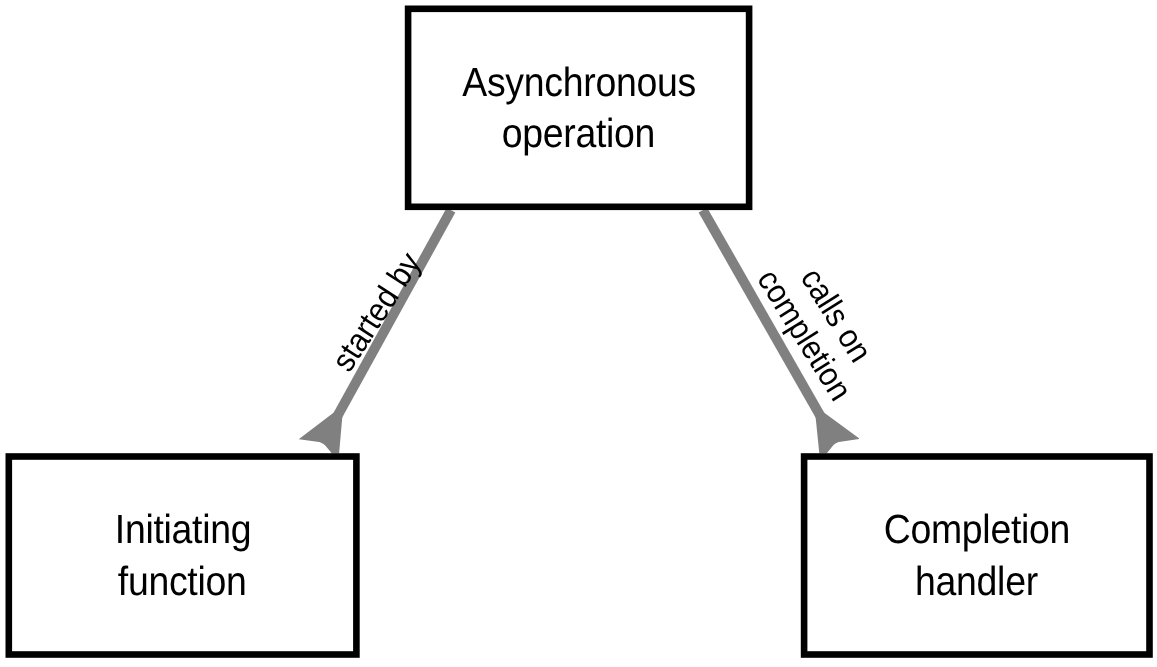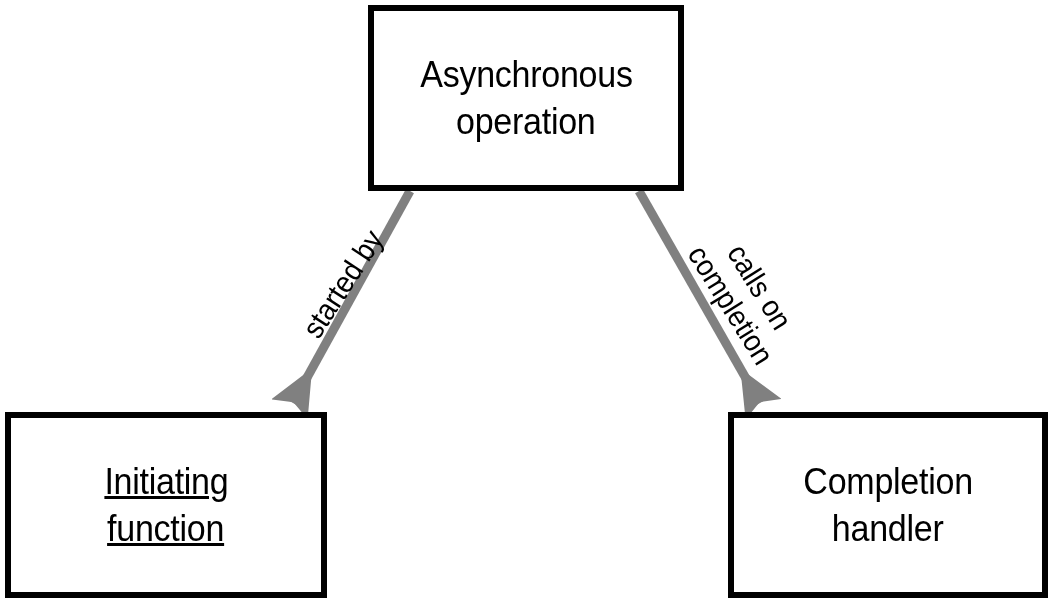--- a/index.html
+++ b/index.html
@@ -42,21 +42,20 @@
     left: 368px;
     top: 5px;
     width: 316px;
     height: 186px;
   }
   #node-initiating {
     left: 5px;
     top: 412px;
     width: 322px;
     height: 186px;
-    text-decoration: underline;
   }
   #node-completion {
     left: 728px;
     top: 412px;
     width: 320px;
     height: 186px;
   }
 
   #edge-layer {
     position: absolute;

